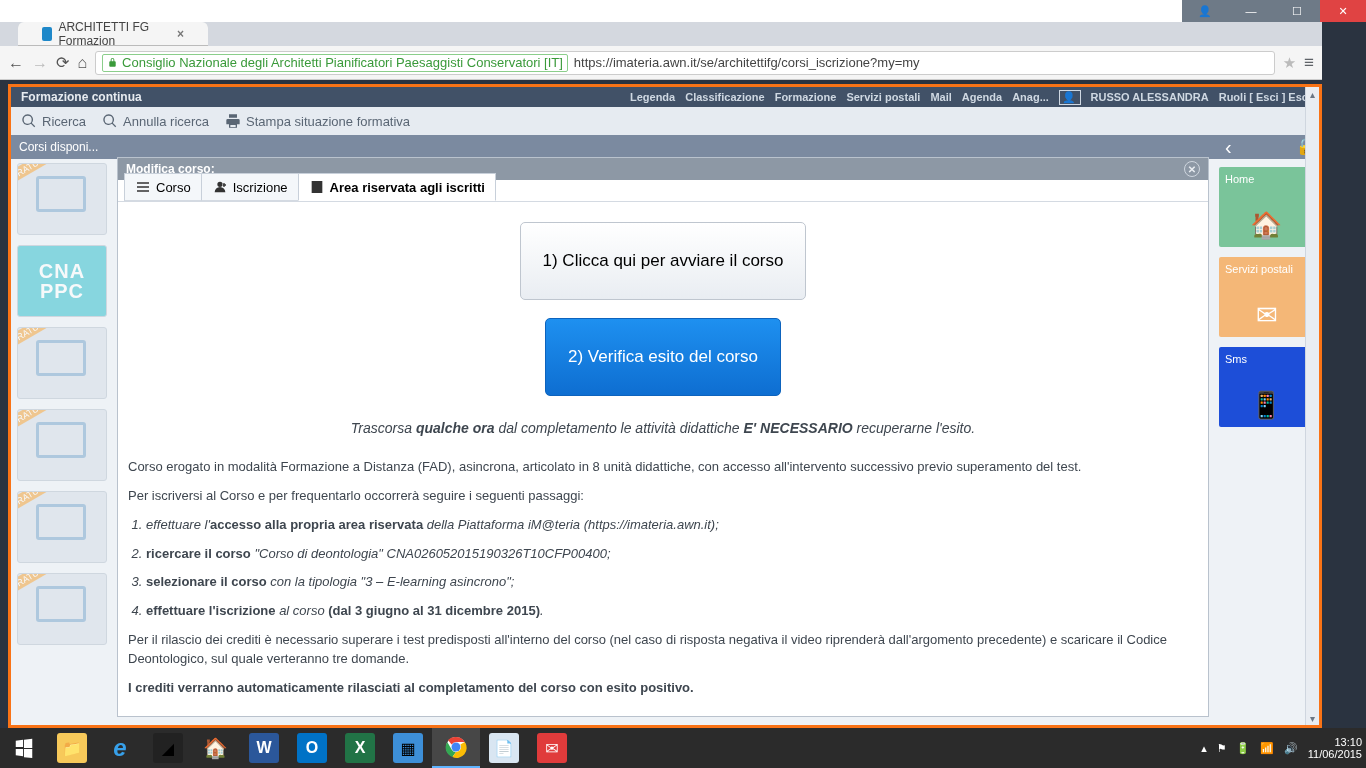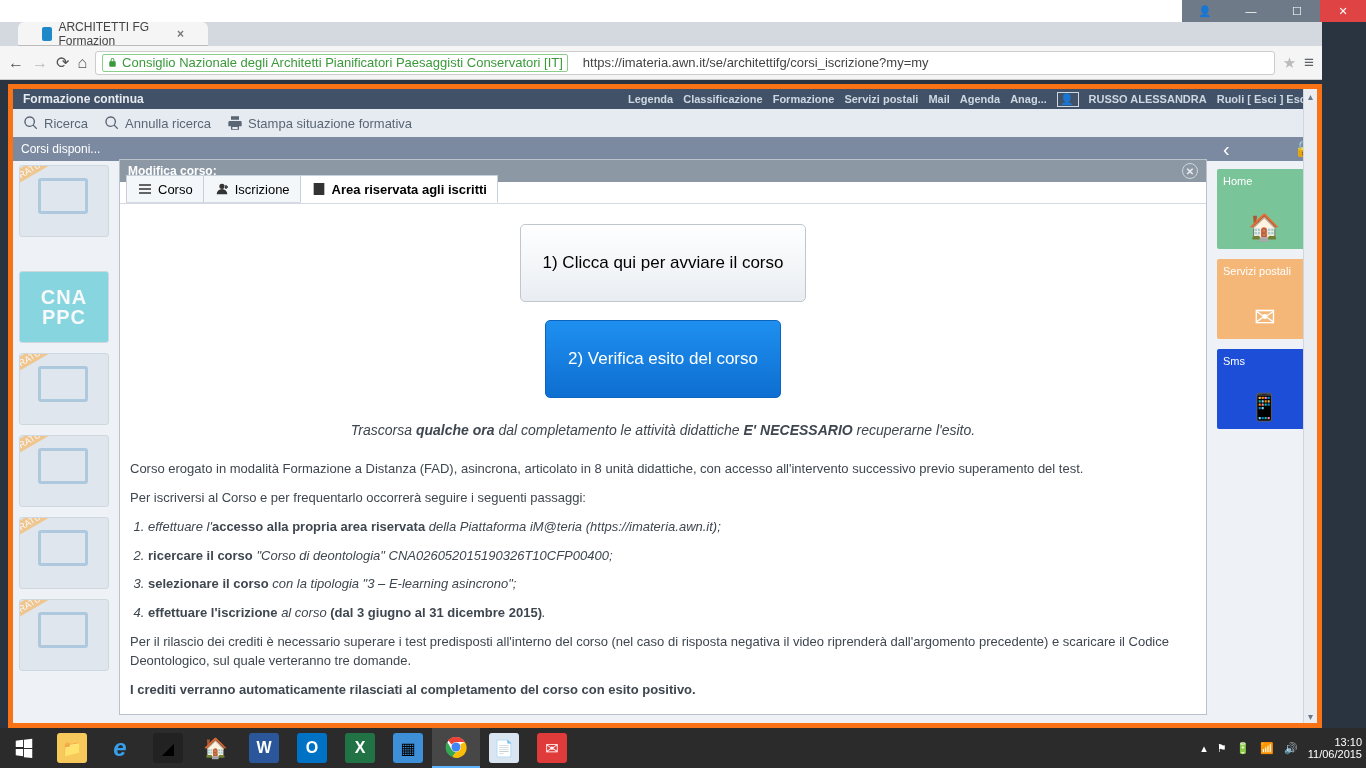--- a/index.html
+++ b/index.html
@@ -19,42 +19,42 @@
   .tab .favicon { width:14px; height:14px; background:#1e88c9; border-radius:2px; }
   .tab .close { margin-left:auto; color:#777; font-weight:bold; }
 
   
   .chrome-toolbar { position:absolute; left:0; top:46px; right:44px; height:34px; background:#f5f5f5; border-bottom:1px solid #ccc; display:flex; align-items:center; padding:0 8px; gap:8px; }
   .nav-ico { font-size:16px; color:#555; font-family:"Segoe UI Symbol", sans-serif; }
   .nav-ico.dis { color:#bbb; }
   .omnibox { flex:1; height:24px; border:1px solid #ccc; border-radius:3px; background:#fff; display:flex; align-items:center; padding:0 6px; font-size:13px; gap:6px; overflow:hidden; }
   .cert { color:#3a9a3a; border:1px solid #8bce8b; padding:0 4px; border-radius:2px; display:flex; align-items:center; height:18px; gap:4px; }
   .cert svg { width:11px; height:11px; }
-  .url-rest { color:#444; white-space:nowrap;margin-left:9px; }
+  .url-rest { color:#444; white-space:nowrap; }
   .star { color:#bbb; font-size:15px; }
   .hamburger { color:#5f6368; font-size:17px; }
 
   
-  .app-shell { position:absolute; left:8px; top:84px; right:44px; bottom:40px; border:5px solid #f97316; background:#eef2f6; overflow:hidden; }
+  .app-shell { position:absolute; left:8px; top:84px; right:44px; bottom:40px; border:3px solid #f97316; background:#eef2f6; overflow:hidden; }
   .app-topbar { height:20px; background:#415167; color:#e7ebf0; font-weight:bold; font-size:12px; display:flex; align-items:center; padding:0 10px; gap:16px; position:relative; }
   .app-topmenu { position:absolute; right:8px; top:0; height:20px; display:flex; align-items:center; gap:10px; font-size:11px; color:#cfd8e2; }
   .app-topmenu span { white-space:nowrap; }
 
   .app-actions { height:28px; background:#e6ebf1; display:flex; align-items:center; gap:16px; padding:0 10px; font-size:13px; color:#5a6674; }
   .act { display:flex; align-items:center; gap:5px; }
   .act svg { width:16px; height:16px; fill:#5a6674; }
 
   .course-row { height:24px; background:#7b8aa0; color:#fff; font-size:12px; display:flex; align-items:center; padding:0 8px; }
 
   
   .side-thumbs { position:absolute; left:2px; top:70px; bottom:4px; width:100px; display:flex; flex-direction:column; gap:10px; padding:6px 4px; opacity:.55; }
   .thumb { width:90px; height:72px; background:#d5dde6; border:1px solid #b6c1ce; border-radius:3px; position:relative; overflow:hidden; }
   .thumb .pbox { position:absolute; left:18px; top:12px; width:50px; height:36px; border:3px solid #7aa7cc; border-radius:3px; }
   .thumb .free { position:absolute; top:-4px; left:-22px; width:70px; text-align:center; background:#f1a33c; color:#fff; font-size:9px; transform:rotate(-30deg); padding:1px 0; }
-  .thumb.cna { background:#33c0ce; display:flex; align-items:center; justify-content:center; color:#fff; font-weight:bold; font-size:20px; letter-spacing:1px; text-align:center; line-height:1;margin-top:24px; }
+  .thumb.cna { background:#33c0ce; display:flex; align-items:center; justify-content:center; color:#fff; font-weight:bold; font-size:20px; letter-spacing:1px; text-align:center; line-height:1; }
 
   
   .launcher { position:absolute; right:4px; top:50px; width:96px; display:flex; flex-direction:column; gap:10px; }
   .launch-header { height:20px; display:flex; align-items:center; justify-content:flex-start; padding-left:6px; gap:10px; color:#fff; font-size:15px; }
   .tile { height:80px; border-radius:2px; color:#fff; font-size:11px; padding:6px; display:flex; flex-direction:column; justify-content:space-between; }
   .tile .ticon { align-self:center; font-size:26px; }
   .t-green  { background:#7ac49a; }
   .t-orange { background:#f4b777; }
   .t-teal   { background:#5dc2cd; }
   .t-teal2  { background:#1d4ed8; }

